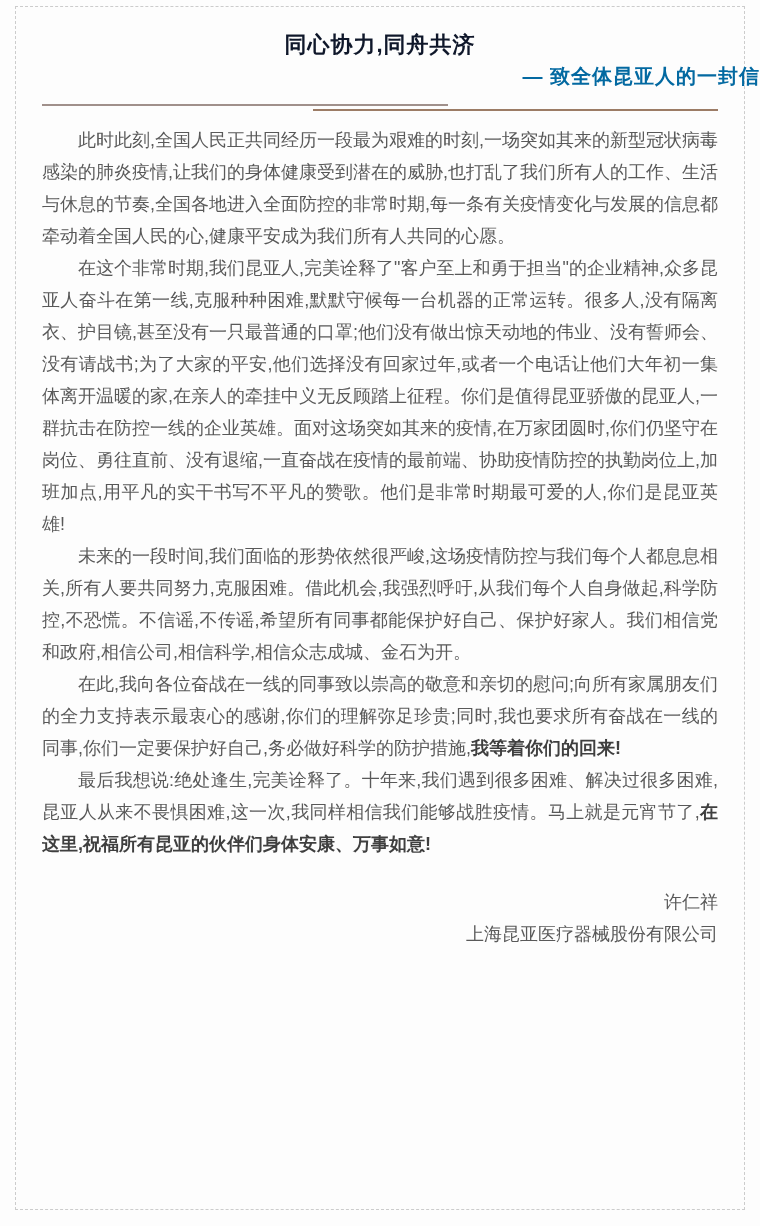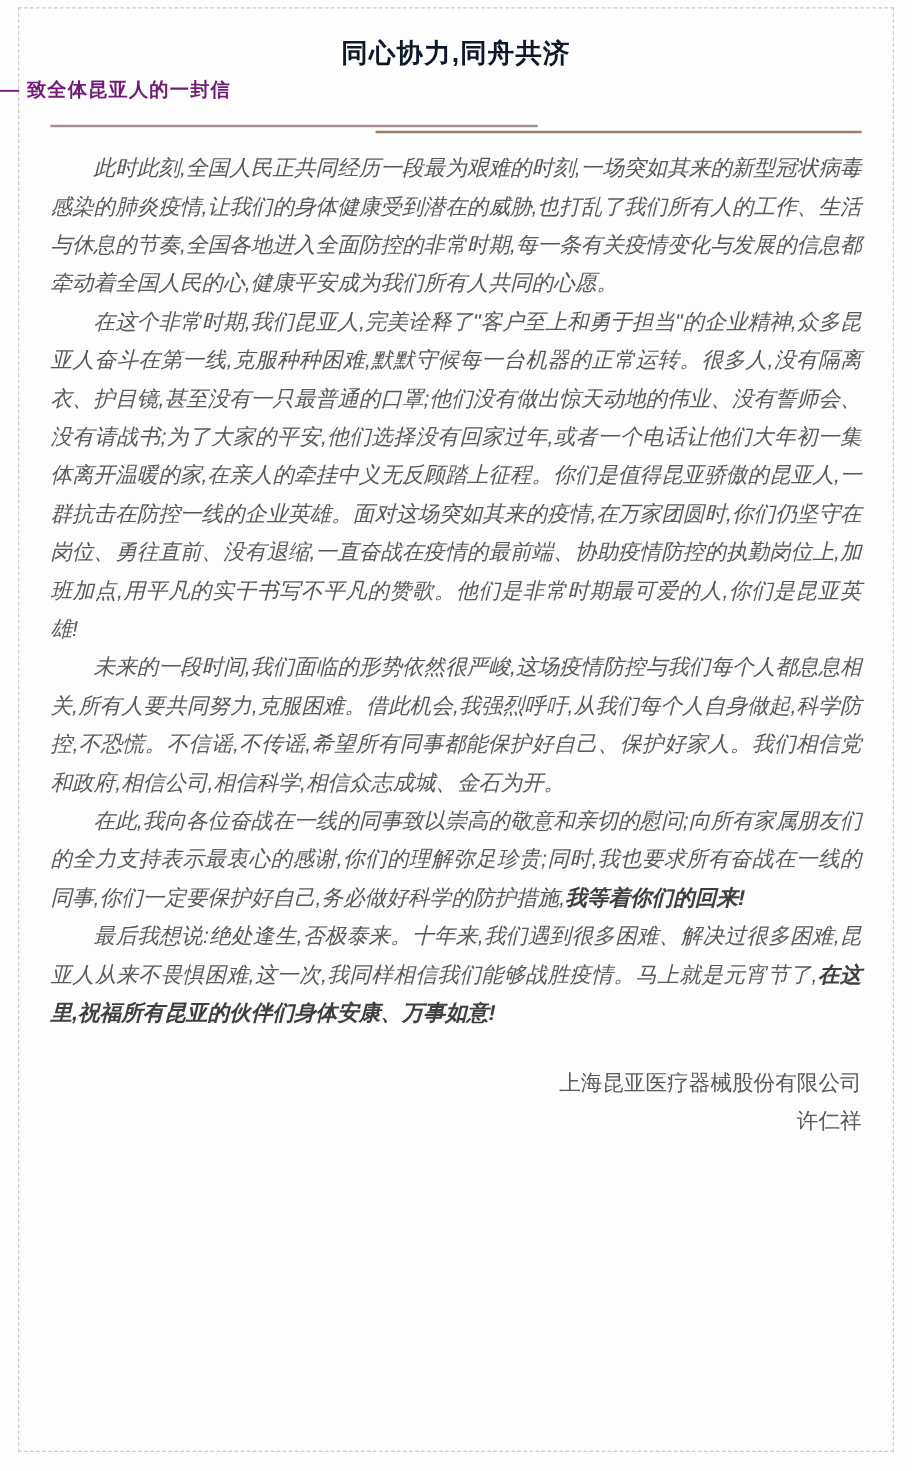--- a/index.html
+++ b/index.html
@@ -37,25 +37,25 @@
     font-weight: bold;
     color: #0f172a;
     letter-spacing: 1px;
   }
   .letter-subtitle {
     position: absolute;
     top: 64px;
     left: 0;
     width: 100%;
     margin: 0;
-    text-align: left;
-    font-size: 16px;
+    text-align: right;
+    font-size: 20px;
     line-height: 24px;
     font-weight: bold;
-    color: #701a75;
+    color: #0369a1;
     letter-spacing: 1px;
   }
   .rule {
     position: absolute;
     height: 2px;
   }
   .rule-left {
     left: 42px;
     top: 104px;
     width: 406px;
@@ -75,21 +75,20 @@
     font-size: 18px;
     line-height: 32px;
     color: #595959;
     text-align: justify;
   }
   .letter-body p {
     margin: 0;
   }
   .para {
     text-indent: 2em;
-    font-style: italic;
   }
   .para strong {
     color: #3f3f3f;
     font-weight: bold;
   }
   .signature {
     margin-top: 26px;
     text-align: right;
   }
 </style>
@@ -112,22 +111,22 @@
 
     <p class="para"><span>此时此刻,全国人民正共同经历一段最为艰难的时刻,一场突如其来的新型冠状病毒感染的肺炎疫情,让我们的身体健康受到潜在的威胁,也打乱了我们所有人的工作、生活与休息的节奏,全国各地进入全面防控的非常时期,每一条有关疫情变化与发展的信息都牵动着全国人民的心,健康平安成为我们所有人共同的心愿。</span><strong></strong></p>
 
     <p class="para"><span>在这个非常时期,我们昆亚人,完美诠释了"客户至上和勇于担当"的企业精神,众多昆亚人奋斗在第一线,克服种种困难,默默守候每一台机器的正常运转。很多人,没有隔离衣、护目镜,甚至没有一只最普通的口罩;他们没有做出惊天动地的伟业、没有誓师会、没有请战书;为了大家的平安,他们选择没有回家过年,或者一个电话让他们大年初一集体离开温暖的家,在亲人的牵挂中义无反顾踏上征程。你们是值得昆亚骄傲的昆亚人,一群抗击在防控一线的企业英雄。面对这场突如其来的疫情,在万家团圆时,你们仍坚守在岗位、勇往直前、没有退缩,一直奋战在疫情的最前端、协助疫情防控的执勤岗位上,加班加点,用平凡的实干书写不平凡的赞歌。他们是非常时期最可爱的人,你们是昆亚英雄!</span><strong></strong></p>
 
 
     <p class="para"><span>未来的一段时间,我们面临的形势依然很严峻,这场疫情防控与我们每个人都息息相关,所有人要共同努力,克服困难。借此机会,我强烈呼吁,从我们每个人自身做起,科学防控,不恐慌。不信谣,不传谣,希望所有同事都能保护好自己、保护好家人。我们相信党和政府,相信公司,相信科学,相信众志成城、金石为开。</span><strong></strong></p>
 
     <p class="para"><span>在此,我向各位奋战在一线的同事致以崇高的敬意和亲切的慰问;向所有家属朋友们的全力支持表示最衷心的感谢,你们的理解弥足珍贵;同时,我也要求所有奋战在一线的同事,你们一定要保护好自己,务必做好科学的防护措施,</span><strong>我等着你们的回来!</strong></p>
 
-    <p class="para"><span>最后我想说:绝处逢生,否极泰来。十年来,我们遇到很多困难、解决过很多困难,昆亚人从来不畏惧困难,这一次,我同样相信我们能够战胜疫情。马上就是元宵节了,</span><strong>在这里,祝福所有昆亚的伙伴们身体安康、万事如意!</strong></p>
+    <p class="para"><span>最后我想说:绝处逢生,完美诠释了。十年来,我们遇到很多困难、解决过很多困难,昆亚人从来不畏惧困难,这一次,我同样相信我们能够战胜疫情。马上就是元宵节了,</span><strong>在这里,祝福所有昆亚的伙伴们身体安康、万事如意!</strong></p>
 
     <div class="signature">
+      <p>许仁祥</p>
       <p>上海昆亚医疗器械股份有限公司</p>
-      <p>许仁祥</p>
     </div>
 
   </div>
 
 </div>
 
 </body></html>

